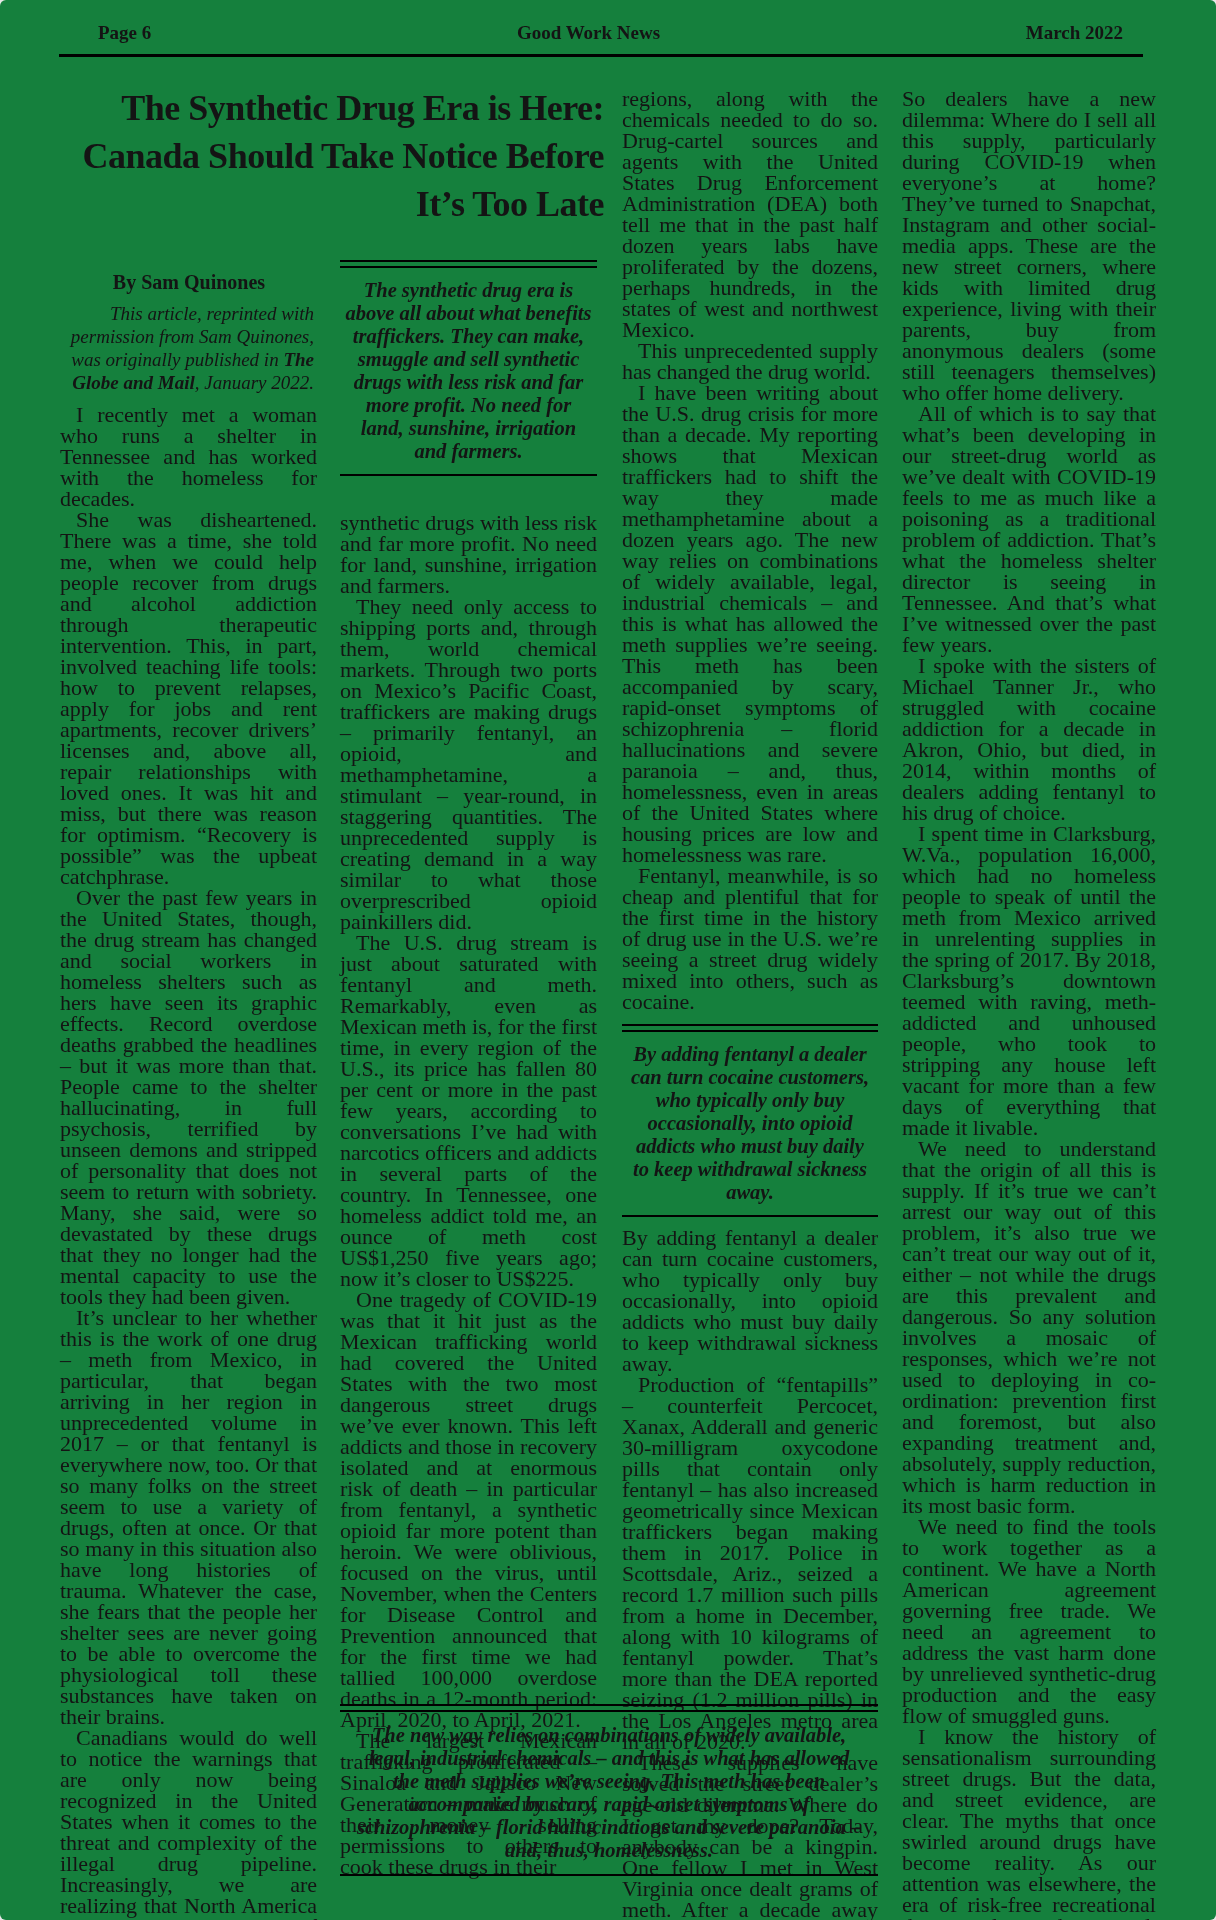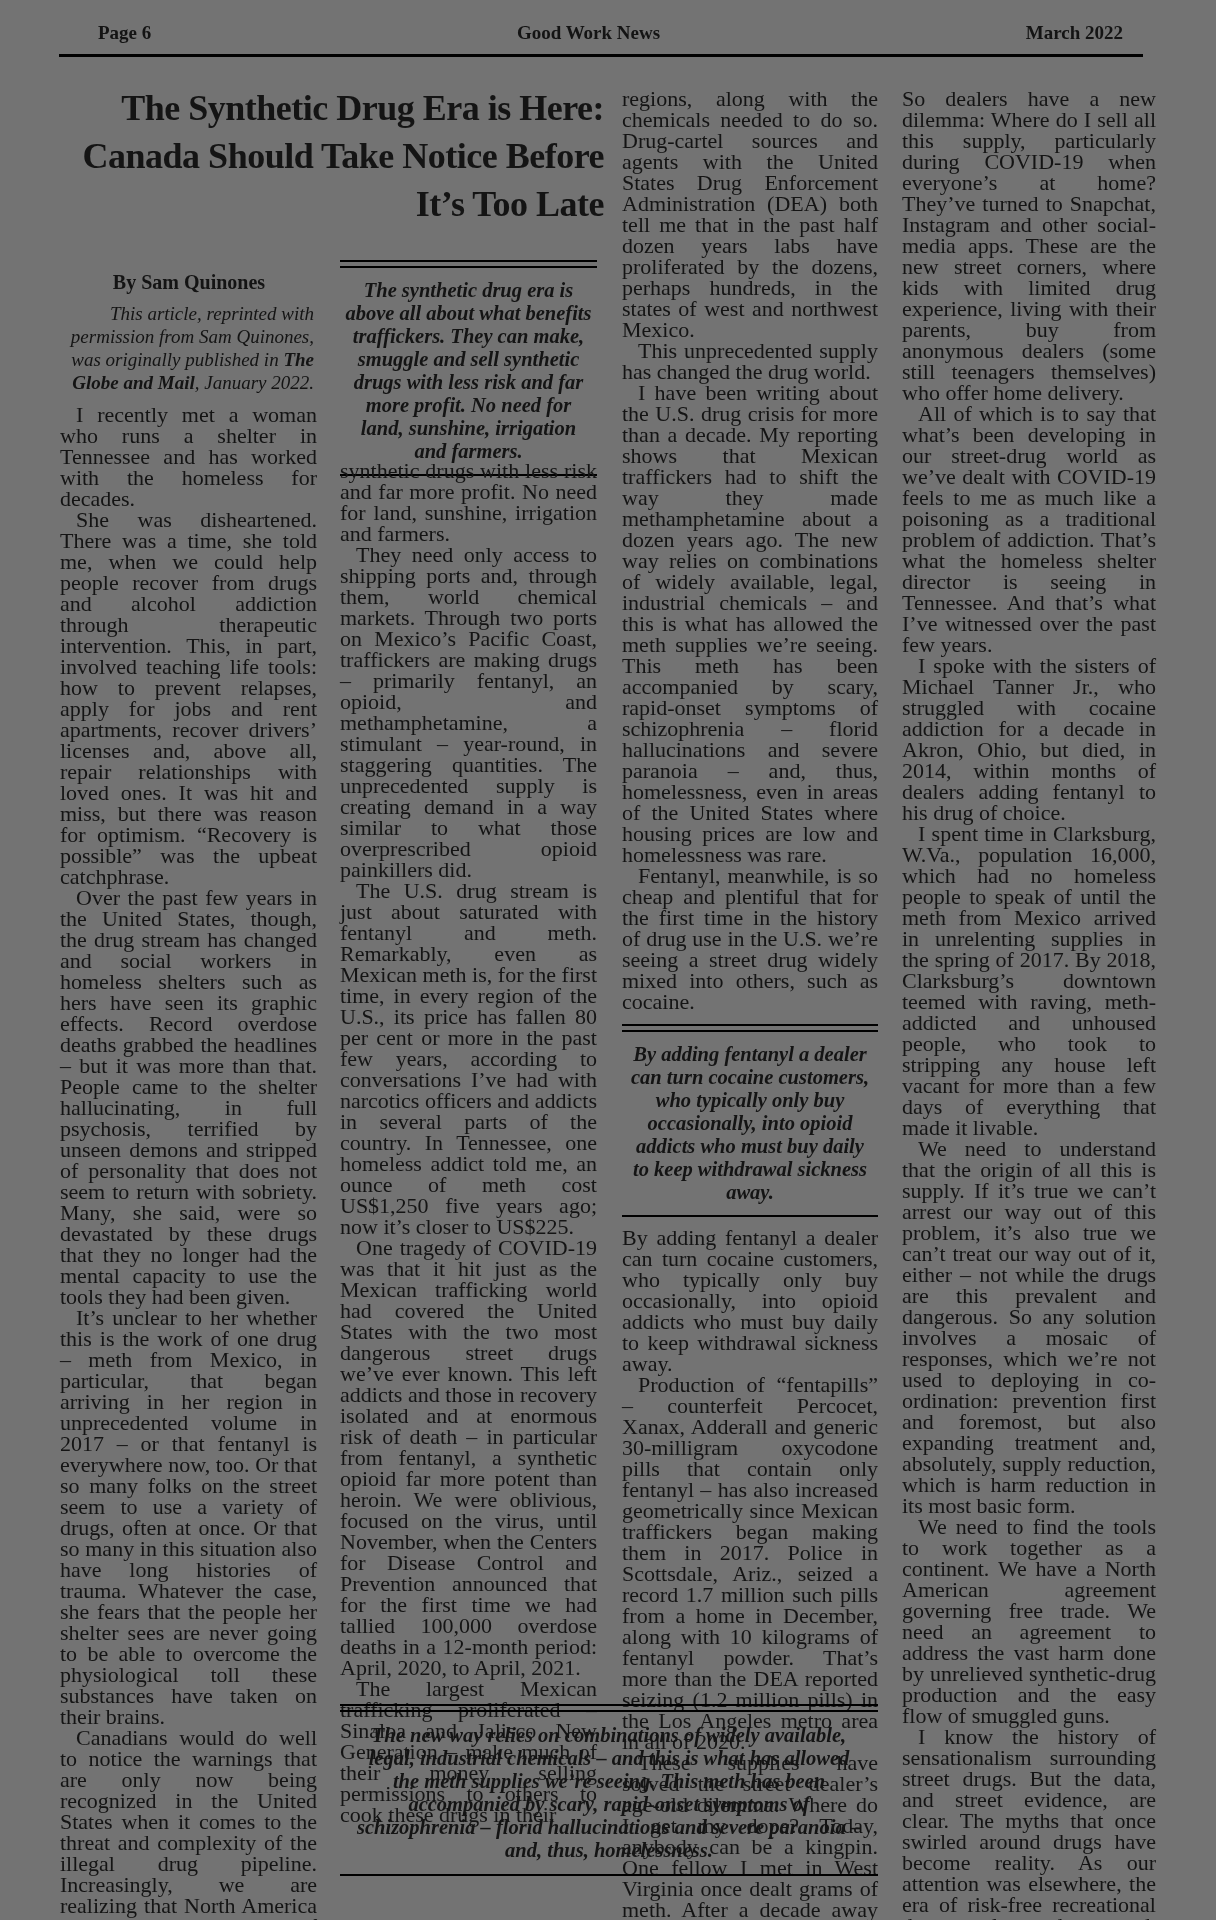--- a/index.html
+++ b/index.html
@@ -1,20 +1,21 @@
 <!DOCTYPE html>
 <html><head>
 <meta charset="utf-8">
 <style>
   html,body{margin:0;padding:0;background:#e8e8e8;}
   .sheet{
     position:relative;width:1216px;height:1920px;margin:0 auto;
-    background:#737373;color:#141414;
+    background:#15803d;color:#141414;
     font-family:"Liberation Serif", serif;
     overflow:hidden;
+    border-radius:6px;
   }
   
   .pg-header{
     position:absolute;left:98px;top:22px;width:1025px;
     display:flex;justify-content:space-between;align-items:baseline;
     font-weight:bold;font-size:19px;
   }
   .header-rule{position:absolute;left:59px;top:54px;width:1084px;border-top:3px solid #000;}
   
   .headline{
@@ -31,21 +32,21 @@
     text-align:right;font-style:italic;font-size:19px;line-height:23px;
   }
   .intro-strong{font-weight:bold;}
   
   .body p{
     margin:0;text-indent:16px;text-align:justify;
     font-size:22px;line-height:21px;
   }
   .cont > p:first-child{text-indent:0;}
   .col1{position:absolute;left:60px;top:404px;width:257px;}
-  .col2{position:absolute;left:340px;top:460px;width:257px;font-family:Liberation Serif, serif;}
+  .col2{position:absolute;left:340px;top:512px;width:257px;font-family:Liberation Serif, serif;}
   .col3{position:absolute;left:622px;top:88px;width:256px;}
   .col4{position:absolute;left:902px;top:88px;width:254px;}
   
   .pullquote .pq-text{
     margin:11px 4px;text-align:center;
     font-weight:bold;font-style:italic;
     font-size:20.5px;line-height:23px;
   }
   .rule-double{height:4px;border-top:2.5px solid #000;border-bottom:2px solid #000;}
   .rule-single{height:0;border-top:2.5px solid #000;}

